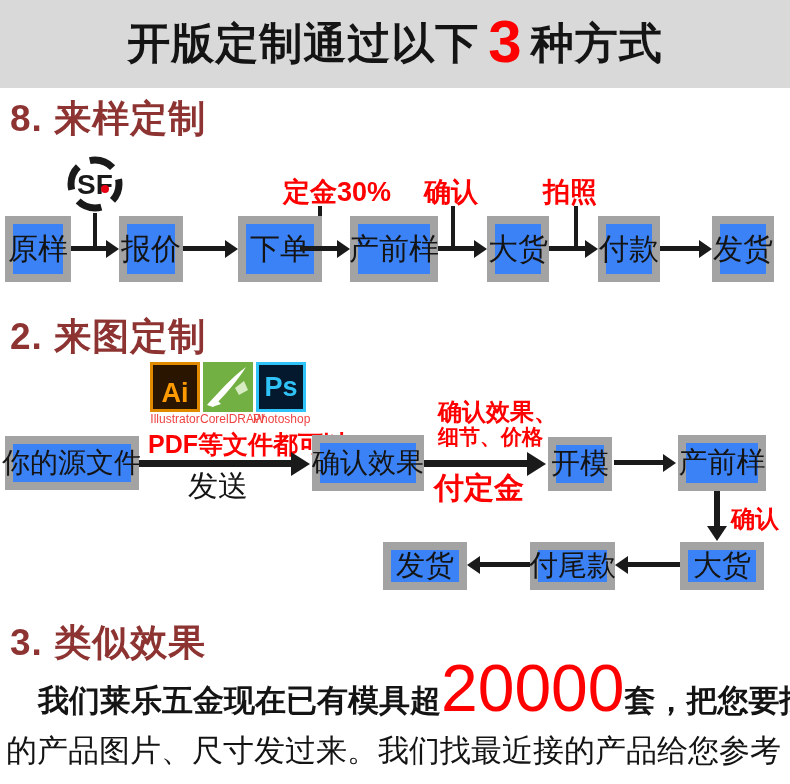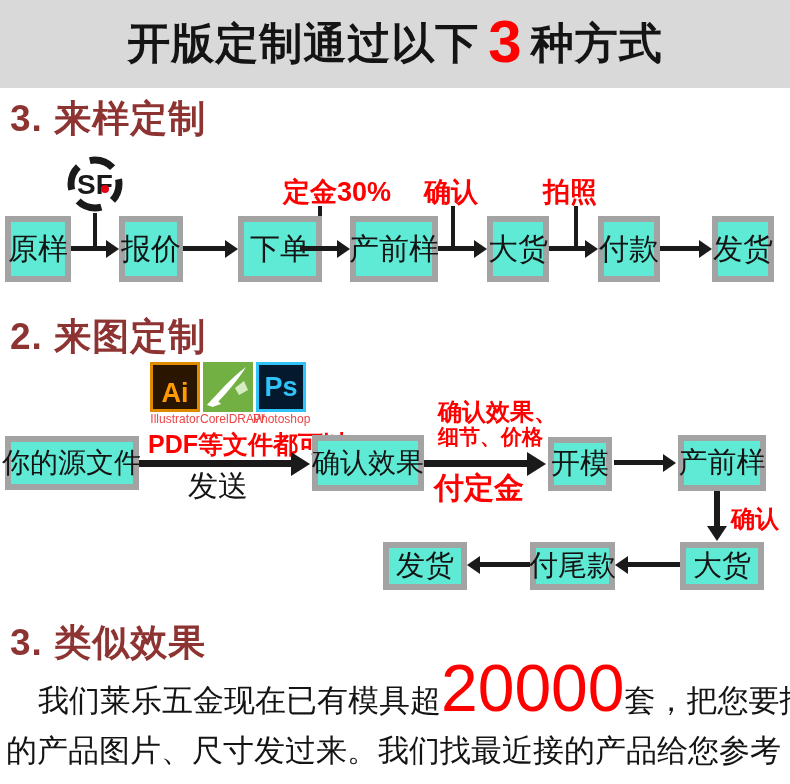--- a/index.html
+++ b/index.html
@@ -10,21 +10,21 @@
   
   .title-bar { position:absolute; top:0; left:0; width:790px; height:88px;
     background:#d9d9d9; display:flex; align-items:center; justify-content:center; }
   .title-text { font-size:43px; font-weight:bold; color:#141414; letter-spacing:1px; }
   .title-num  { font-size:60px; font-weight:bold; color:#fe0000; margin:0 9px; position:relative; top:-3px; }
 
   
   .heading { position:absolute; color:#8d3332; font-weight:bold; font-size:37px; letter-spacing:1px; }
 
   
-  .box { position:absolute; border:6px solid #a3a3a3; background:#5eead4; box-sizing:border-box;
+  .box { position:absolute; border:8px solid #a3a3a3; background:#3b82f6; box-sizing:border-box;
     display:flex; align-items:center; justify-content:center; font-size:30px; color:#141414;
     white-space:nowrap; }
 
   
   .arr-r { position:absolute; height:5px; background:#1a1a1a; }
   .arr-r::after { content:""; position:absolute; left:100%; top:50%; transform:translateY(-50%);
     width:0; height:0; border-left:13px solid #1a1a1a; border-top:9px solid transparent; border-bottom:9px solid transparent; }
   .arr-l { position:absolute; height:5px; background:#1a1a1a; }
   .arr-l::before { content:""; position:absolute; right:100%; top:50%; transform:translateY(-50%);
     width:0; height:0; border-right:13px solid #1a1a1a; border-top:9px solid transparent; border-bottom:9px solid transparent; }
@@ -45,34 +45,34 @@
   .ai-icon { border:3px solid #e08a00; background:#2a1500; color:#ff9a00; }
   .ps-icon { border:3px solid #2fc3f7; background:#05192e; color:#2fc3f7; }
   .corel-icon { background:#72b043; padding:0; }
   .sw-label { position:absolute; font-size:12px; color:#ef4444; width:56px; text-align:center; white-space:nowrap; }
 
   
   .sf-logo { position:absolute; }
 
   
   .para-line1 { position:absolute; left:38px; top:650px; white-space:nowrap; }
-  .p-normal { font-size:31px; color:#141414; }
+  .p-normal { font-size:31px; color:#141414;font-weight:bold; }
   .p-big { font-size:66px; color:#fe0000; }
   .para-line2 { position:absolute; left:6px; top:730px; font-size:31px; color:#141414; white-space:nowrap;text-align:center; }
 </style>
 </head>
 <body>
 
 <div class="title-bar">
   <span class="title-text">开版定制通过以下</span>
   <span class="title-num">3</span>
   <span class="title-text">种方式</span>
 </div>
 
-<div class="heading" style="left:10px; top:94px;">3. 来样定制</div>
+<div class="heading" style="left:10px; top:94px;">8. 来样定制</div>
 
 <div class="sf-logo" style="left:66px; top:155px;">
   <svg width="58" height="58" viewBox="0 0 58 58">
     <circle cx="29" cy="29" r="24" fill="none" stroke="#1a1a1a" stroke-width="7" stroke-dasharray="25 13" stroke-dashoffset="7"></circle>
     <text x="29" y="39" text-anchor="middle" font-size="28" font-weight="bold" fill="#1a1a1a" font-family="Liberation Sans, sans-serif">SF</text>
     <circle cx="39" cy="34" r="4" fill="#e60012"></circle>
   </svg>
 </div>
 
 <div class="red-note" style="left:283px; top:174px; font-size:27px;">定金30%</div>

